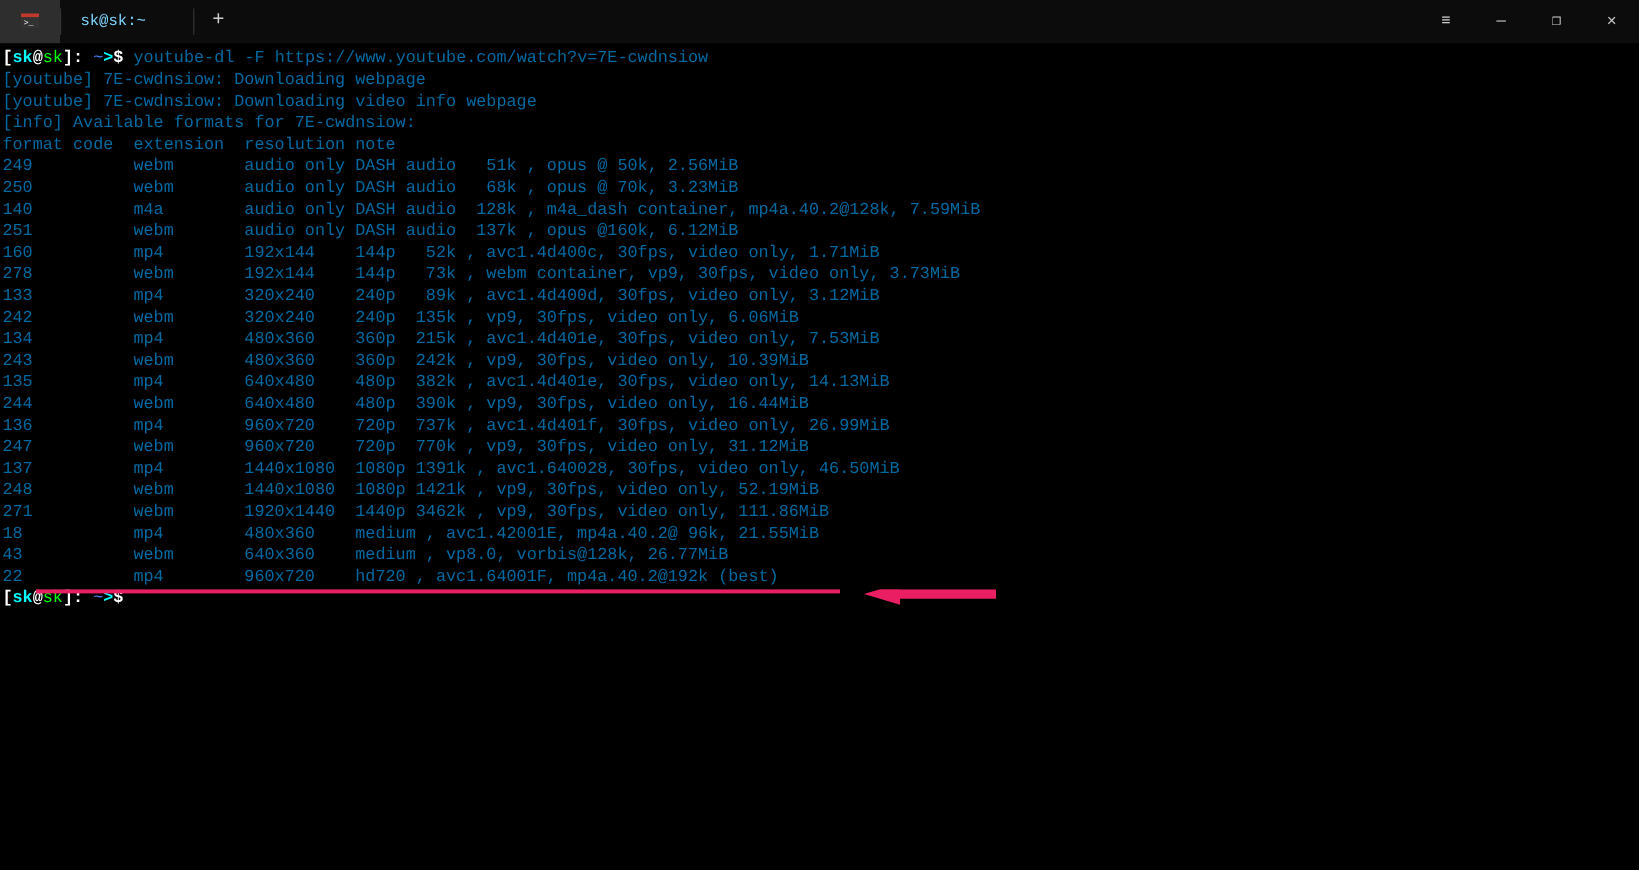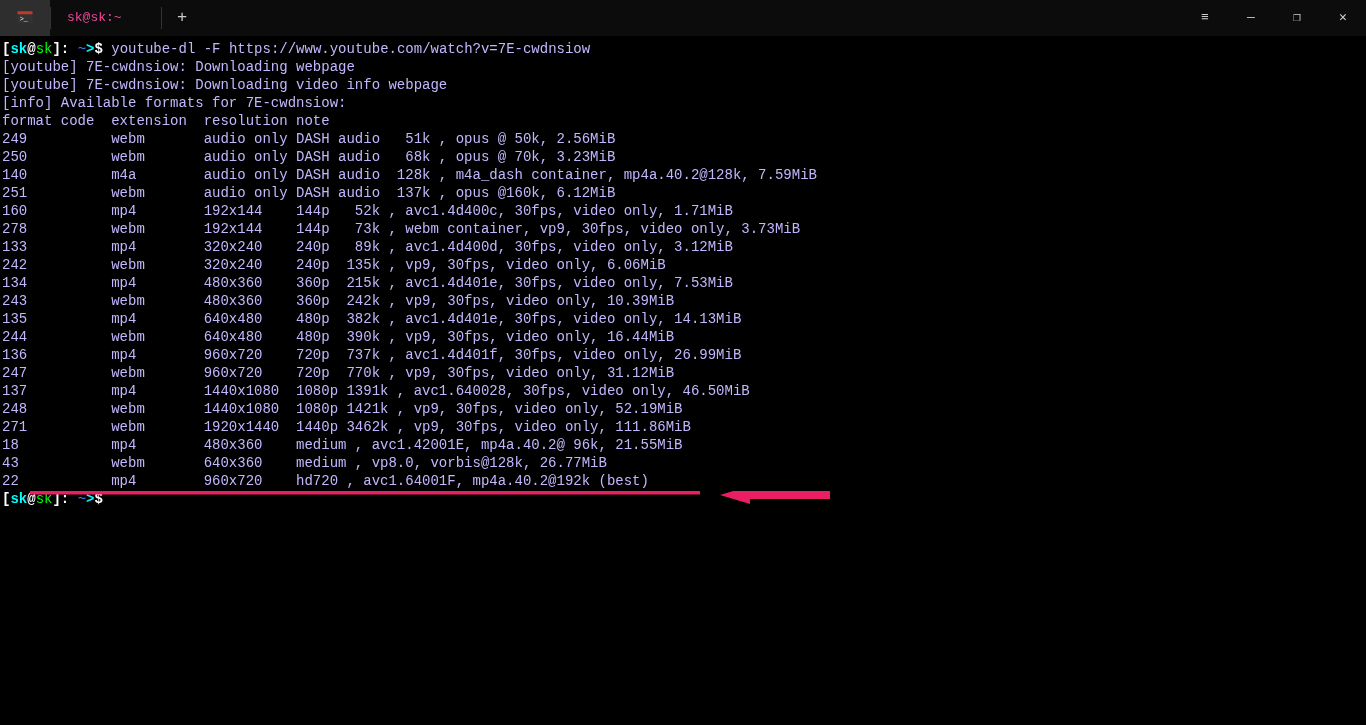--- a/index.html
+++ b/index.html
@@ -25,21 +25,21 @@
     display: flex;
     align-items: center;
     justify-content: center;
     background: #2e2e2e;
   }
   .tab-icon-box svg { width: 18px; height: 18px; }
   .tab {
     display: flex;
     align-items: center;
     padding: 0 28px 0 16px;
-    color: #ec4899;
+    color: #7dd3fc;
     font-size: 13px;
     min-width: 110px;
     position: relative;
   }
   .tab-sep {
     width: 1px;
     background: #333;
     height: 60%;
     align-self: center;
   }
@@ -62,21 +62,21 @@
     font-size: 13px;
   }
   .terminal {
     padding: 4px 2px 0 2px;
     white-space: pre;
   }
   .br-white { color: #fff; }
   .br-cyan  { color: #00ffff; font-weight: bold; }
   .br-green { color: #00ff00; }
   .br-blue  { color: #4a80ff; }
-  .green    { color: #c4b5fd; }
+  .green    { color: #0369a1; }
   .line { display: block; }
   .prompt .br-white { font-weight: bold; }
   .arrow-annotation {
     position: absolute;
     left: 30px;
     top: 491px;
     pointer-events: none;
   }
 </style>
 </head>

